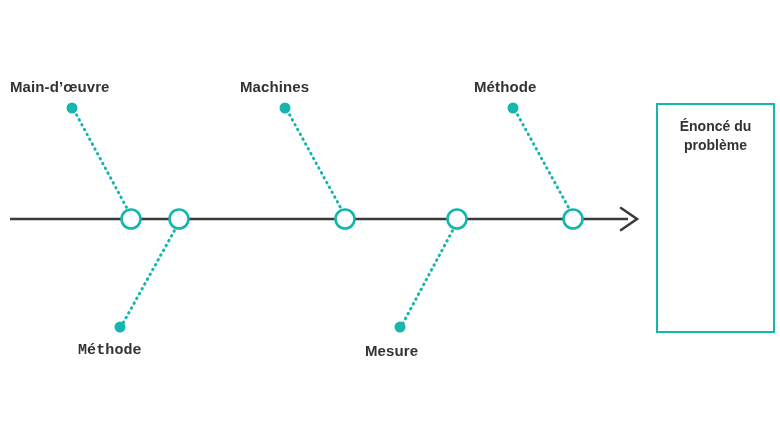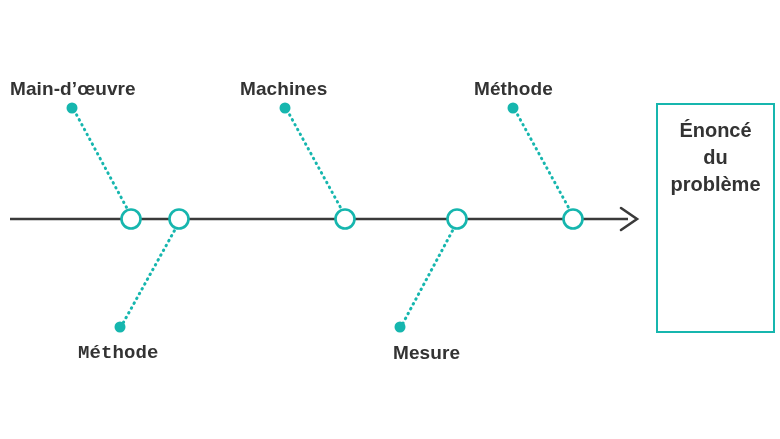--- a/index.html
+++ b/index.html
@@ -23,51 +23,51 @@
   }
   #fishbone-svg {
     position: absolute;
     left: 0;
     top: 0;
     display: block;
   }
   .cat-label {
     position: absolute;
     font-family: "Liberation Sans", sans-serif;
-    font-size: 19px;
+    font-size: 15px;
     font-weight: bold;
     color: #333333;
     white-space: nowrap;
     letter-spacing: 0.1px;
   }
   #label-main-doeuvre { left: 10px;  top: 78px; }
   #label-machines     { left: 240px; top: 78px; }
   #label-matieres     { left: 474px; top: 78px; }
   #label-methode      { left: 78px;  top: 342px; font-family: Liberation Mono, monospace; }
-  #label-mesure       { left: 365px; top: 342px; margin-left: 28px; }
+  #label-mesure       { left: 365px; top: 342px; }
 
   #problem-box {
     position: absolute;
     left: 656px;
     top: 103px;
     width: 119px;
     height: 230px;
     box-sizing: border-box;
     border: 2px solid #16B6AE;
     background: #ffffff;
   }
   #problem-box-text {
     position: absolute;
     left: 0;
     right: 0;
     top: 12px;
     padding: 0 8px;
     text-align: center;
     font-family: "Liberation Sans", sans-serif;
-    font-size: 20px;
+    font-size: 14px;
     font-weight: bold;
     color: #333333;
     line-height: 1.35;
   }
 </style>
 </head>
 <body>
 
 <div id="diagram-root">
 

